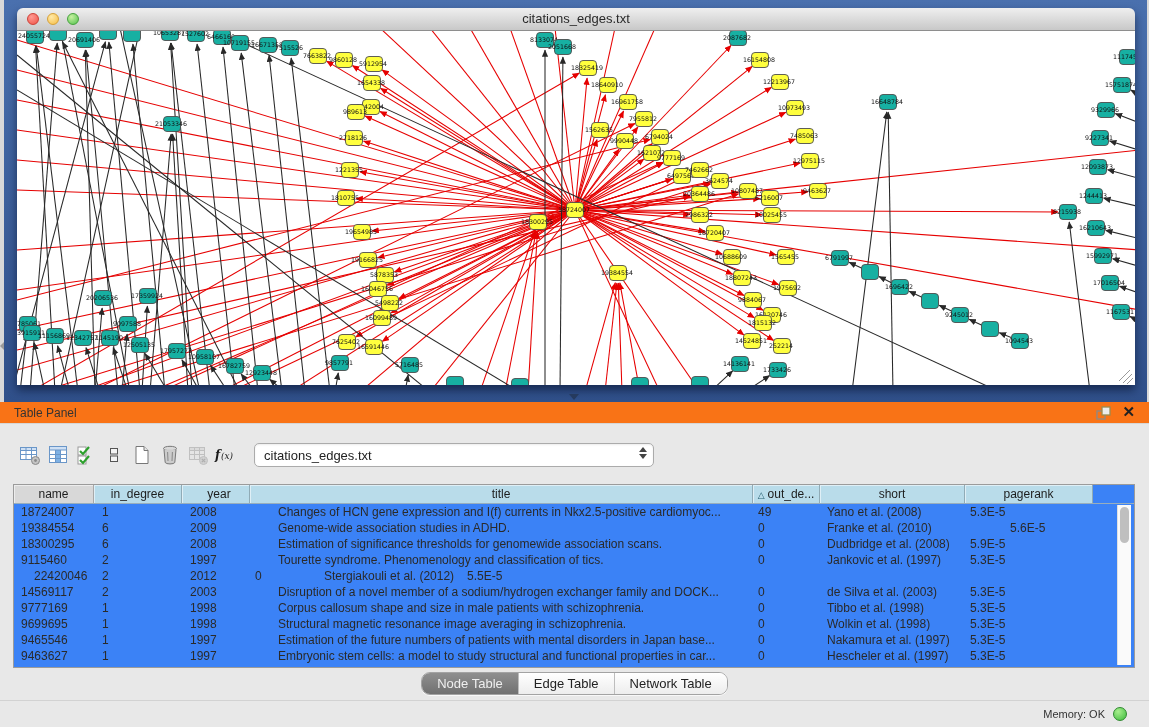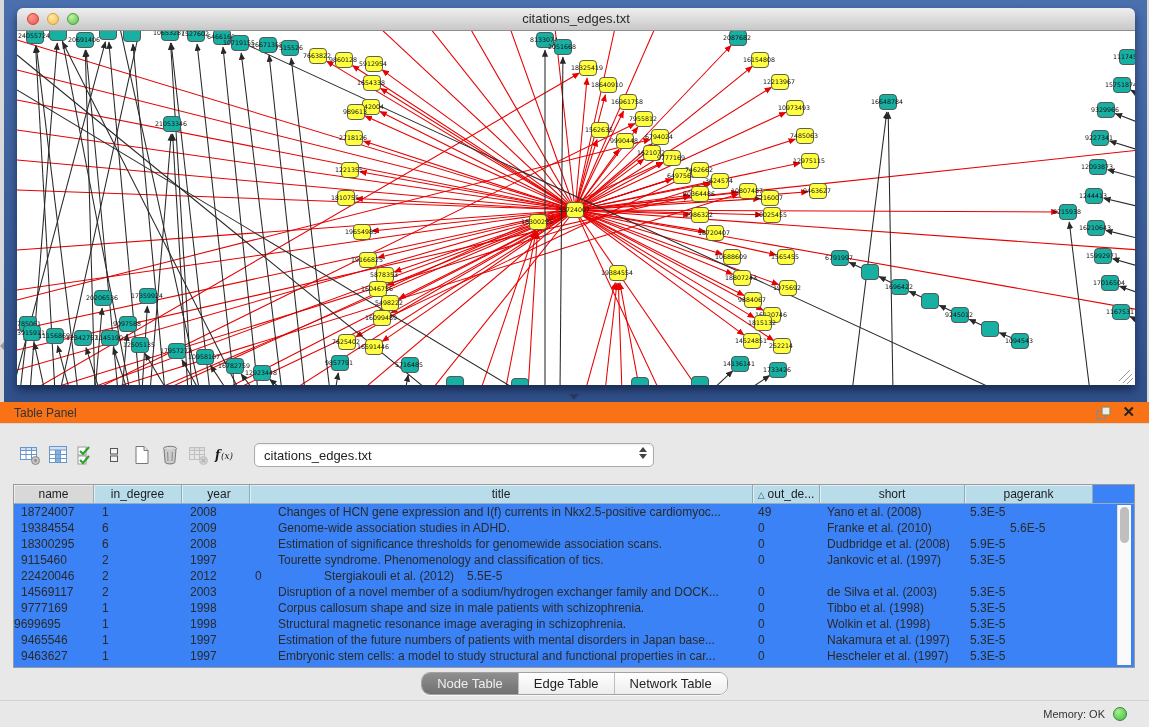--- a/index.html
+++ b/index.html
@@ -607,21 +607,21 @@
           <div class="trow">
             <div class="tcell" style="width: 80px; padding-left: 7px;">9115460</div>
             <div class="tcell" style="width: 88px; padding-left: 8px;">2</div>
             <div class="tcell" style="width: 68px; padding-left: 8px;">1997</div>
             <div class="tcell" style="width: 503px; padding-left: 28px;">Tourette syndrome. Phenomenology and classification of tics.</div>
             <div class="tcell" style="width: 67px; padding-left: 5px;">0</div>
             <div class="tcell" style="width: 145px; padding-left: 7px;">Jankovic et al. (1997)</div>
             <div class="tcell" style="width: 128px; padding-left: 5px;">5.3E-5</div>
           </div>
           <div class="trow">
-            <div class="tcell" style="width: 80px; padding-left: 7px;">22420046</div>
+            <div class="tcell" style="width: 80px; padding-left: 20px;">22420046</div>
             <div class="tcell" style="width: 88px; padding-left: 8px;">2</div>
             <div class="tcell" style="width: 68px; padding-left: 8px;">2012</div>
             <div class="tcell" style="width: 67px; padding-left: 5px;">0</div>
             <div class="tcell" style="width: 145px; padding-left: 7px;">Stergiakouli et al. (2012)</div>
             <div class="tcell" style="width: 128px; padding-left: 5px;">5.5E-5</div>
           </div>
           <div class="trow">
             <div class="tcell" style="width: 80px; padding-left: 7px;">14569117</div>
             <div class="tcell" style="width: 88px; padding-left: 8px;">2</div>
             <div class="tcell" style="width: 68px; padding-left: 8px;">2003</div>
@@ -633,21 +633,21 @@
           <div class="trow">
             <div class="tcell" style="width: 80px; padding-left: 7px;">9777169</div>
             <div class="tcell" style="width: 88px; padding-left: 8px;">1</div>
             <div class="tcell" style="width: 68px; padding-left: 8px;">1998</div>
             <div class="tcell" style="width: 503px; padding-left: 28px;">Corpus callosum shape and size in male patients with schizophrenia.</div>
             <div class="tcell" style="width: 67px; padding-left: 5px;">0</div>
             <div class="tcell" style="width: 145px; padding-left: 7px;">Tibbo et al. (1998)</div>
             <div class="tcell" style="width: 128px; padding-left: 5px;">5.3E-5</div>
           </div>
           <div class="trow">
-            <div class="tcell" style="width: 80px; ">9699695</div>
+            <div class="tcell" style="width: 80px; padding-left: 7px;">9699695</div>
             <div class="tcell" style="width: 88px; padding-left: 8px;">1</div>
             <div class="tcell" style="width: 68px; padding-left: 8px;">1998</div>
             <div class="tcell" style="width: 503px; padding-left: 28px;">Structural magnetic resonance image averaging in schizophrenia.</div>
             <div class="tcell" style="width: 67px; padding-left: 5px;">0</div>
             <div class="tcell" style="width: 145px; padding-left: 7px;">Wolkin et al. (1998)</div>
             <div class="tcell" style="width: 128px; padding-left: 5px;">5.3E-5</div>
           </div>
           <div class="trow">
             <div class="tcell" style="width: 80px; padding-left: 7px;">9465546</div>
             <div class="tcell" style="width: 88px; padding-left: 8px;">1</div>

